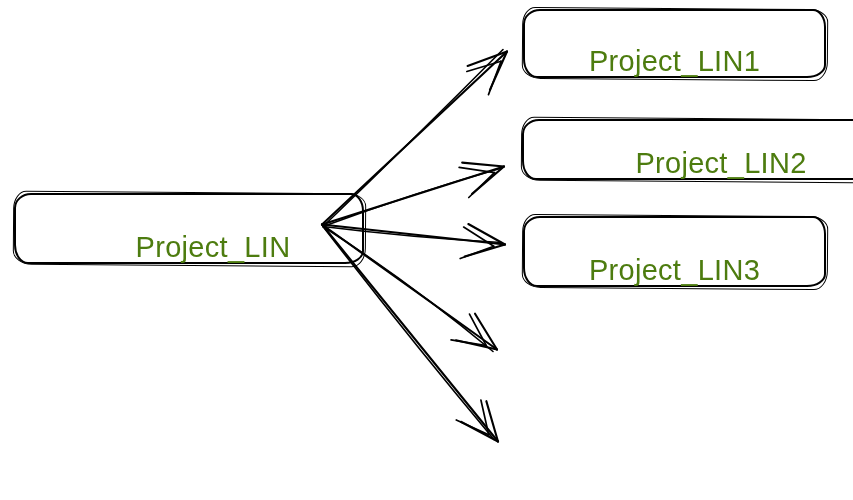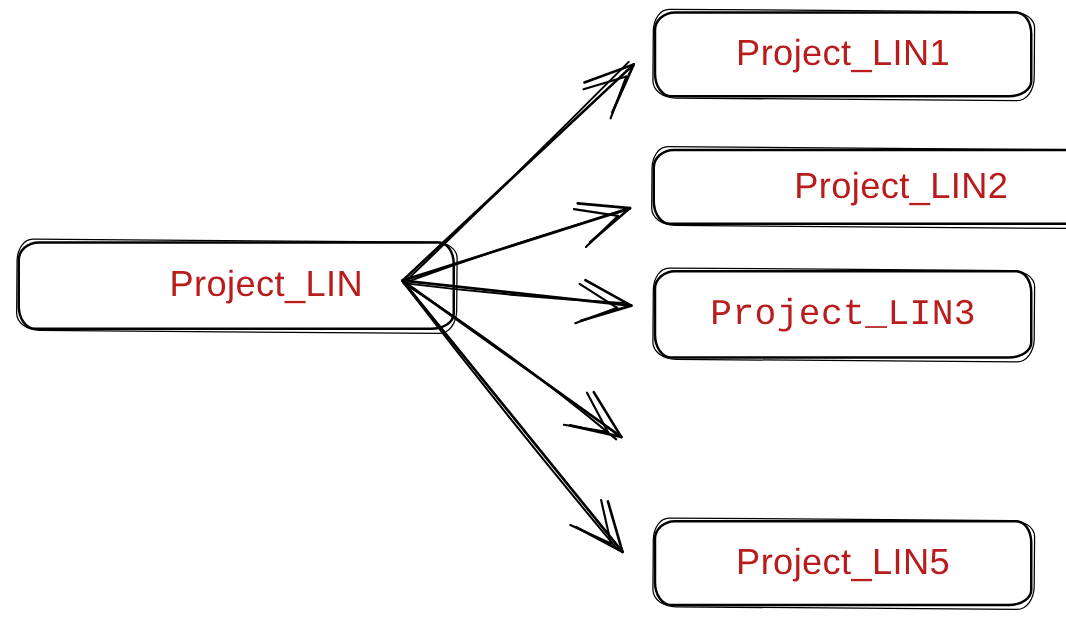--- a/index.html
+++ b/index.html
@@ -18,23 +18,23 @@
   #edge-layer {
     position: absolute;
     left: 0;
     top: 0;
     width: 853px;
     height: 500px;
   }
   .node {
     position: absolute;
     display: flex;
-    align-items: center;
+    align-items: flex-end;
     justify-content: center;
-    color: #b91c1c;
+    color: #4d7c0f;
     font-size: 29px;
     letter-spacing: 0.3px;
     background: transparent;
   }
   
   .node::before {
     content: "";
     position: absolute;
     inset: 0;
     border: 2.4px solid #000;
@@ -50,21 +50,21 @@
     transform: rotate(0.45deg);
     pointer-events: none;
   }
   .node .label {
     position: relative;
     white-space: nowrap;
   }
   #node-root { left: 14px;  top: 193px; width: 302px; height: 71px; padding-left: 48px; }
   #node-c0   { left: 523px; top: 9px;   width: 303px; height: 69px; }
   #node-c1   { left: 522px; top: 119px; width: 304px; height: 61px; padding-left: 47px; }
-  #node-c2   { left: 523px; top: 216px; width: 303px; height: 71px; font-family: Liberation Mono, monospace; }
+  #node-c2   { left: 523px; top: 216px; width: 303px; height: 71px; }
   #node-c3   { left: 523px; top: 309px; width: 303px; height: 71px; }
   #node-c4   { left: 523px; top: 416px; width: 303px; height: 69px; }
 </style>
 </head>
 <body>
 
 <div class="canvas">
 
   <svg id="edge-layer" viewBox="0 0 853 500" xmlns="http://www.w3.org/2000/svg">
       <g>
@@ -119,17 +119,14 @@
 
   <div class="node child-node" id="node-c1">
     <span class="label">Project_LIN2</span>
   </div>
 
   <div class="node child-node" id="node-c2">
     <span class="label">Project_LIN3</span>
   </div>
 
 
-  <div class="node child-node" id="node-c4">
-    <span class="label">Project_LIN5</span>
-  </div>
 
 </div>
 
 </body></html>

